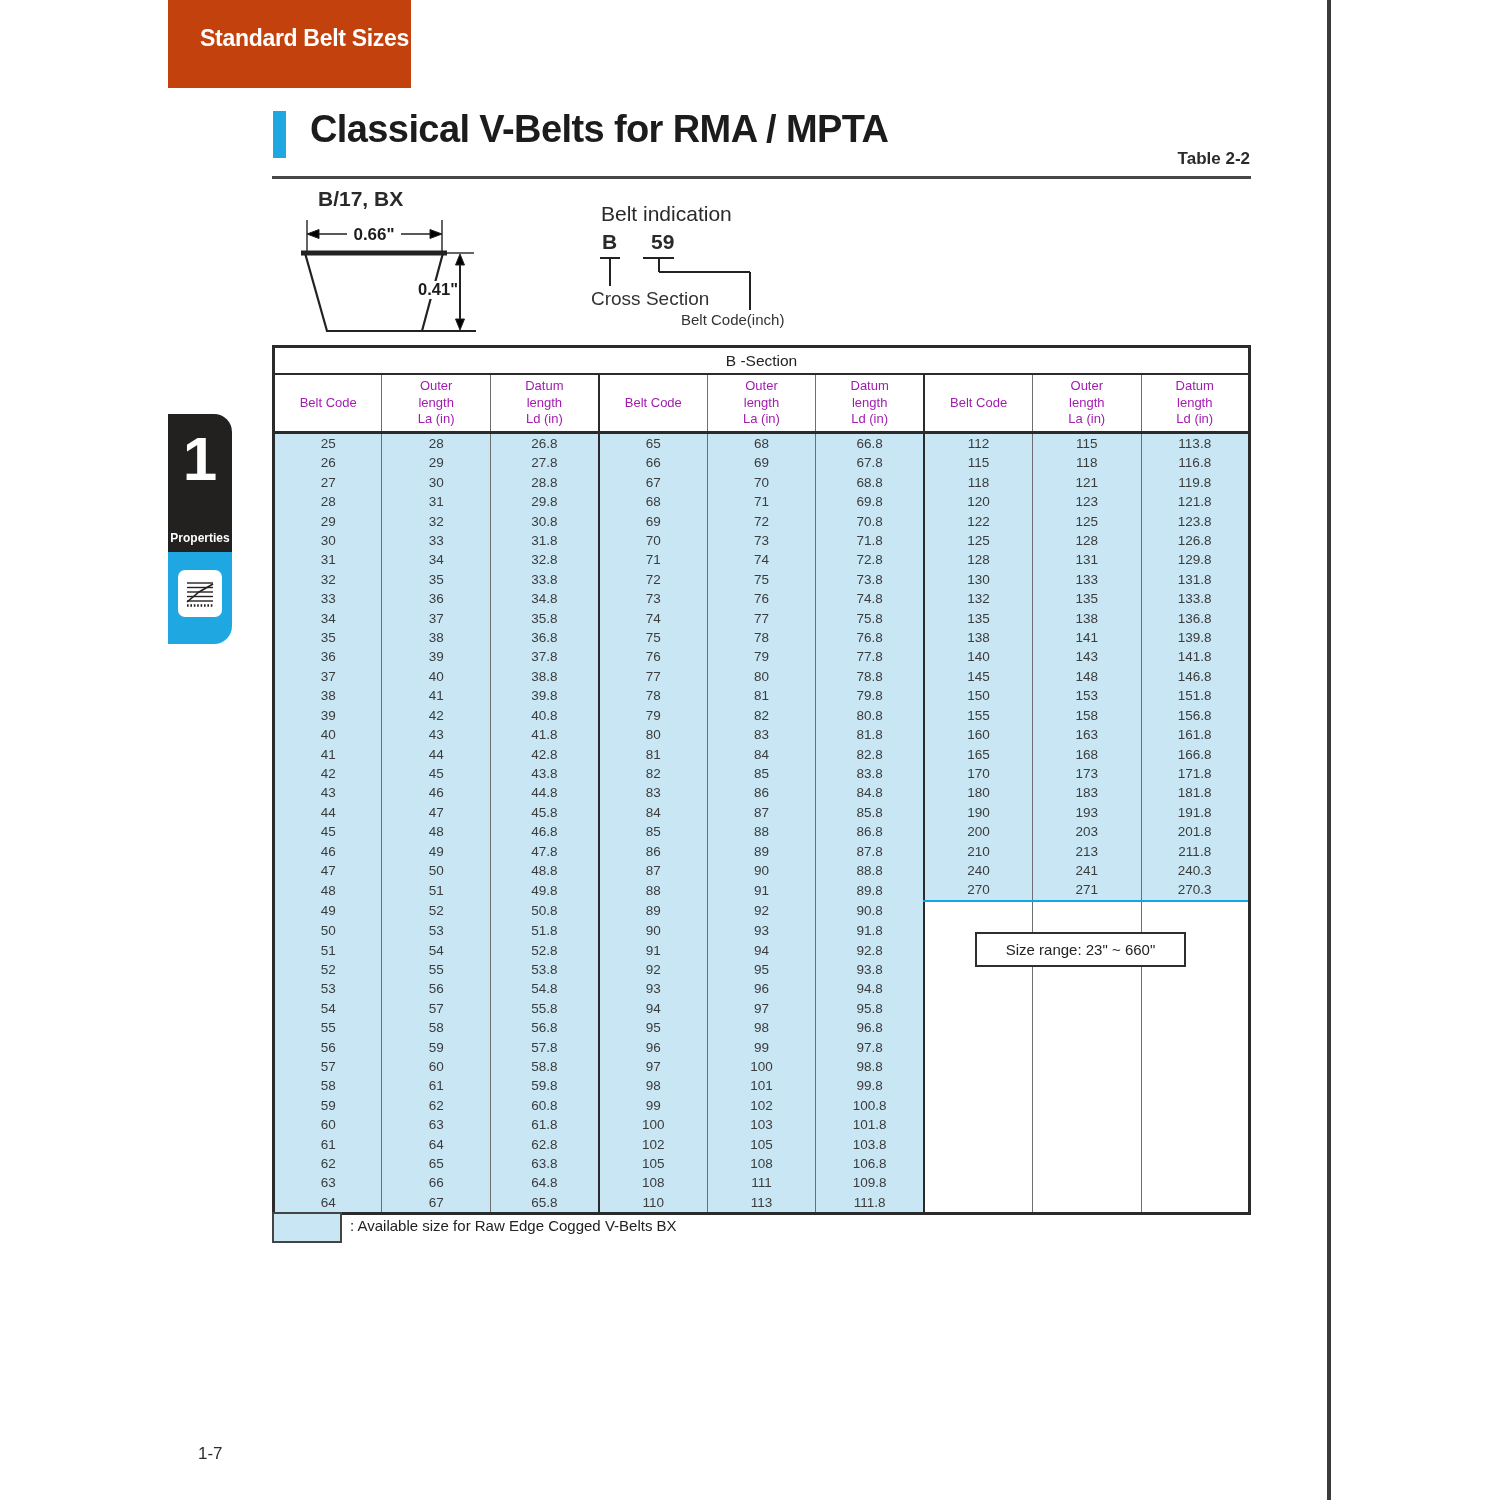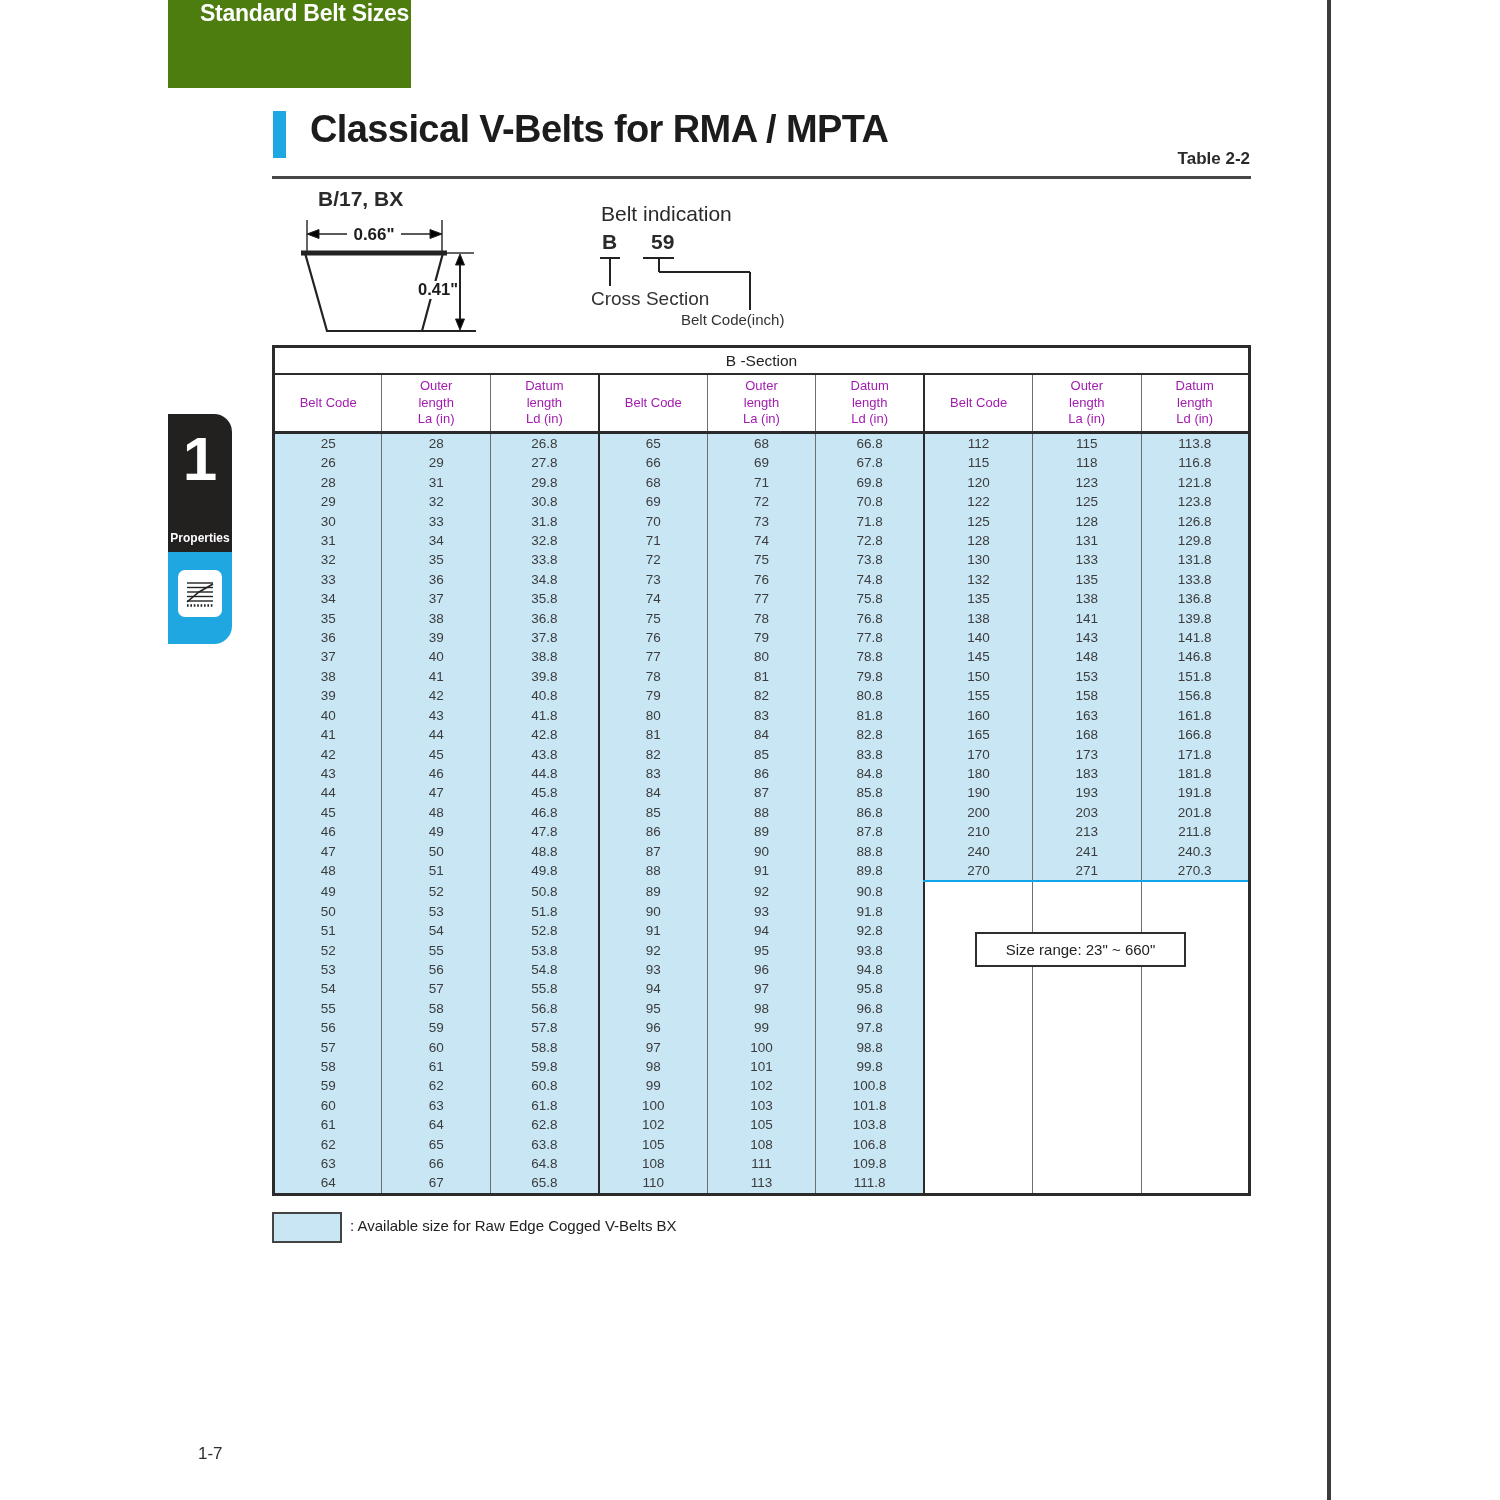--- a/index.html
+++ b/index.html
@@ -4,22 +4,22 @@
 <style>
   html,body{margin:0;padding:0}
   body{
     width:1500px;height:1500px;position:relative;background:#ffffff;
     font-family:"Liberation Sans", sans-serif;color:#2a2a2a;overflow:hidden;
   }
   .abs{position:absolute}
 
   
   .header-tab{
-    left:168px;top:0;width:243px;height:88px;background:#4d7c0f;
-    display:flex;align-items:flex-start;padding:0 0 12px 32px;box-sizing:border-box;
+    left:168px;top:0;width:243px;height:88px;background:#c2410c;
+    display:flex;align-items:center;padding:0 0 12px 32px;box-sizing:border-box;
   }
   .header-tab span{color:#fff;font-size:23px;font-weight:bold;letter-spacing:-0.3px}
 
   
   .accent-bar{left:273px;top:111px;width:13px;height:47px;background:#1ea7e1}
   .page-title{left:310px;top:108px;font-size:38px;font-weight:bold;color:#1c1c1c;letter-spacing:-0.6px}
   .table-label{left:1050px;top:149px;width:200px;text-align:right;font-size:17px;font-weight:bold}
   .title-rule{left:272px;top:176px;width:979px;height:3px;background:#474747}
 
   
@@ -189,20 +189,31 @@
         <td class="hl">29</td>
         <td class="hl">27.8</td>
         <td class="gstart hl">66</td>
         <td class="hl">69</td>
         <td class="hl">67.8</td>
         <td class="gstart hl">115</td>
         <td class="hl">118</td>
         <td class="hl">116.8</td>
       </tr>
       <tr>
+        <td class="hl">27</td>
+        <td class="hl">30</td>
+        <td class="hl">28.8</td>
+        <td class="gstart hl">67</td>
+        <td class="hl">70</td>
+        <td class="hl">68.8</td>
+        <td class="gstart hl">118</td>
+        <td class="hl">121</td>
+        <td class="hl">119.8</td>
+      </tr>
+      <tr>
         <td class="hl">28</td>
         <td class="hl">31</td>
         <td class="hl">29.8</td>
         <td class="gstart hl">68</td>
         <td class="hl">71</td>
         <td class="hl">69.8</td>
         <td class="gstart hl">120</td>
         <td class="hl">123</td>
         <td class="hl">121.8</td>
       </tr>

